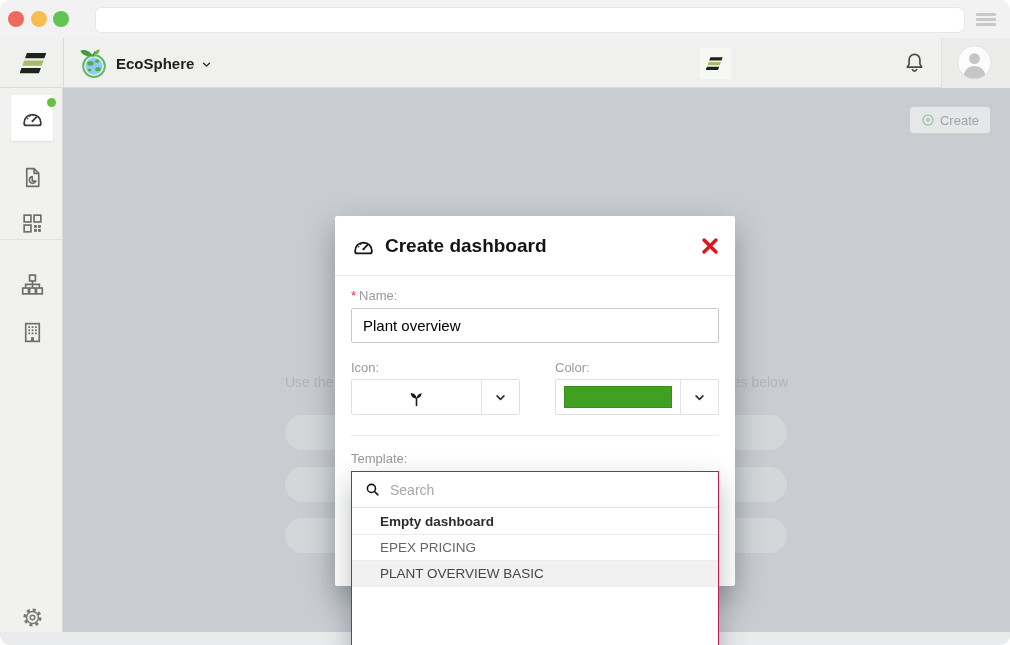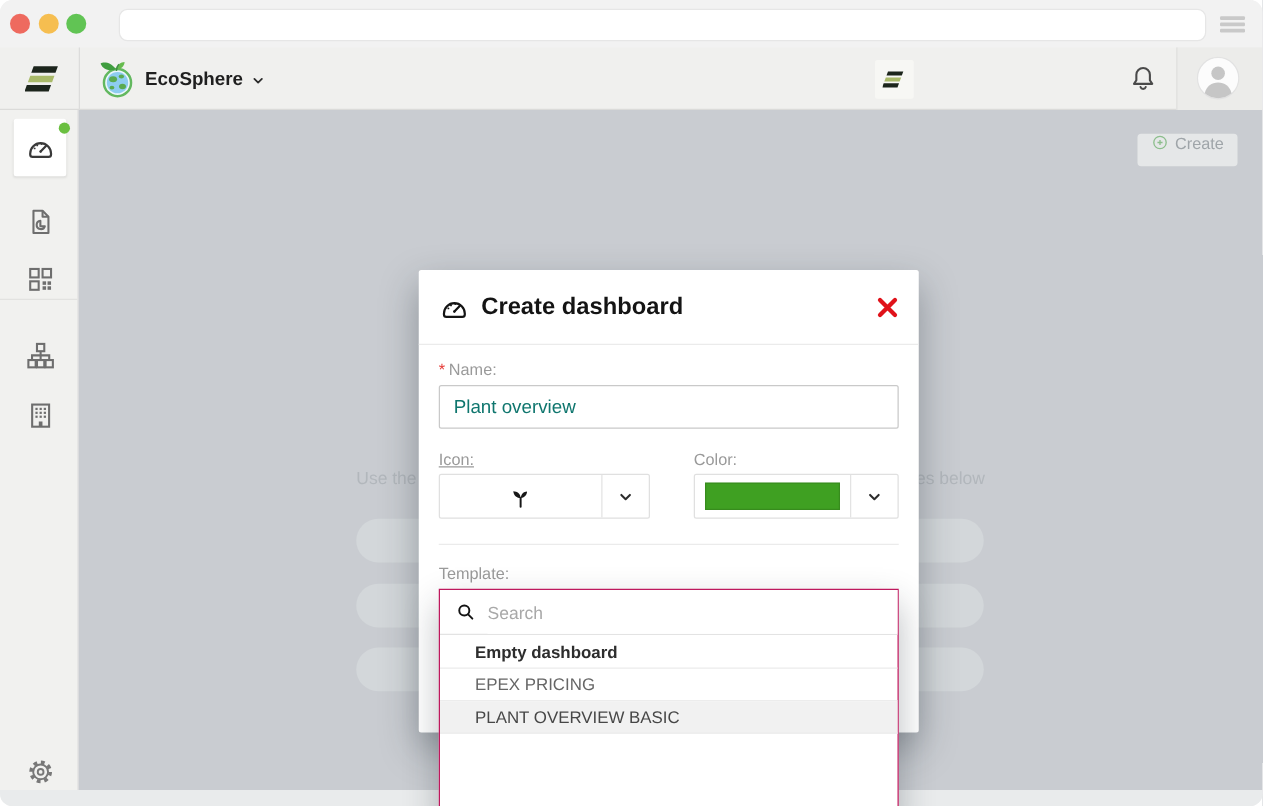--- a/index.html
+++ b/index.html
@@ -51,21 +51,21 @@
   .nav-reports { top:66px; } .nav-apps { top:112px; }
   .nav-org { top:173px; } .nav-buildings { top:221px; }
   .side-div { position:absolute; left:0; top:151px; width:62px; height:1px; background:#e2e2e0; }
   .nav-settings { position:absolute; left:11px; top:508px; width:42px; height:42px;
                   display:flex; align-items:center; justify-content:center; cursor:pointer; }
   .nav-settings svg { width:23px; height:23px; }
 
   
   .content { position:absolute; left:63px; top:88px; width:947px; height:544px; background:#c9ccd1; }
   .create-btn { position:absolute; left:847px; top:19px; width:80px; height:26px;
-                background:#e5e7e8; border:none; border-radius:3px; display:flex; 
+                background:#e5e7e8; border:none; border-radius:3px; display:flex; align-items:center;
                 justify-content:center; gap:5px; font-size:13px; color:#9fa5a9; cursor:pointer;
                 font-family:"Liberation Sans", sans-serif; }
   .create-btn svg { width:14px; height:14px; }
   .hint { position:absolute; top:286px; font-size:14px; color:#b2b7bc; }
   .hint-left { left:222px; } .hint-right { right:222px; }
   .pill { position:absolute; left:222px; width:502px; height:35px; border-radius:17.5px;
           background:#d3d7da; cursor:pointer; }
   .pill1 { top:327px; } .pill2 { top:379px; } .pill3 { top:430px; }
   .bottom-strip { position:absolute; left:0; top:632px; width:1010px; height:13px; background:#e9ebec; }
 
@@ -76,21 +76,21 @@
                   border-bottom:1px solid #ebebeb; }
   .modal-title-icon { position:absolute; left:16px; top:18px; width:25px; height:25px; }
   .modal-title { position:absolute; left:50px; top:0; line-height:60px; font-size:19px;
                  font-weight:700; color:#141414; }
   .modal-close { position:absolute; right:13px; top:18px; width:24px; height:24px; cursor:pointer;
                  background:none; border:none; padding:0; }
   .field-label { position:absolute; font-size:13px; color:#9a9a9a; }
   .req { color:#e53935; margin-right:3px; }
   .name-input { position:absolute; left:16px; top:92px; width:368px; height:35px;
                 border:1px solid #c9c9c9; border-radius:2px; padding:0 11px; font-size:15px;
-                color:#0f766e; outline:none; font-family:"Liberation Sans", sans-serif; }
+                color:#000000; outline:none; font-family:"Liberation Sans", sans-serif; }
   .select { position:absolute; top:163px; height:36px; background:#fff; border:1px solid #e0e0e0;
             border-radius:2px; display:flex; cursor:pointer; }
   .select .main { flex:1; display:flex; align-items:center; justify-content:center; }
   .select .chev-cell { width:38px; border-left:1px solid #e3e3e3; display:flex; align-items:center;
                        justify-content:center; }
   .select .chev-cell svg { width:15px; height:15px; }
   .icon-select { left:16px; width:169px; }
   .icon-select .main svg { width:21px; height:21px; }
   .color-select { left:220px; width:164px; }
   .color-select .main { padding:7px 8px; }
@@ -284,21 +284,21 @@
       <svg viewBox="0 0 24 24" fill="none" stroke="#e0121a" stroke-width="3.4" stroke-linecap="round">
         <path d="M6 6l12 12M18 6L6 18"></path>
       </svg>
     </button>
 
     <div class="field-label" style="left:16px; top:72px;">
       <span class="req">*</span><span>Name:</span>
     </div>
     <input class="name-input" value="Plant overview" style="">
 
-    <div class="field-label" style="left:16px; top:144px;text-decoration:underline;">Icon:</div>
+    <div class="field-label" style="left:16px; top:144px;">Icon:</div>
     <div class="select icon-select">
       <div class="main">
         <svg viewBox="0 0 24 24">
           <path d="M12 21v-8" stroke="#181818" stroke-width="1.8" fill="none" stroke-linecap="round"></path>
           <path d="M12 13C7.6 13 5.6 10 5.3 6.8c3.7.2 6.5 2 6.7 6.2z" fill="#181818"></path>
           <path d="M12.2 13c3.8-.6 5.5-3 5.7-6-3.2.2-5.5 2.2-5.7 6z" fill="#181818"></path>
         </svg>
       </div>
       <div class="chev-cell">
         <svg viewBox="0 0 24 24" fill="none" stroke="#2d2d2d" stroke-width="2.6" stroke-linecap="round" stroke-linejoin="round">

